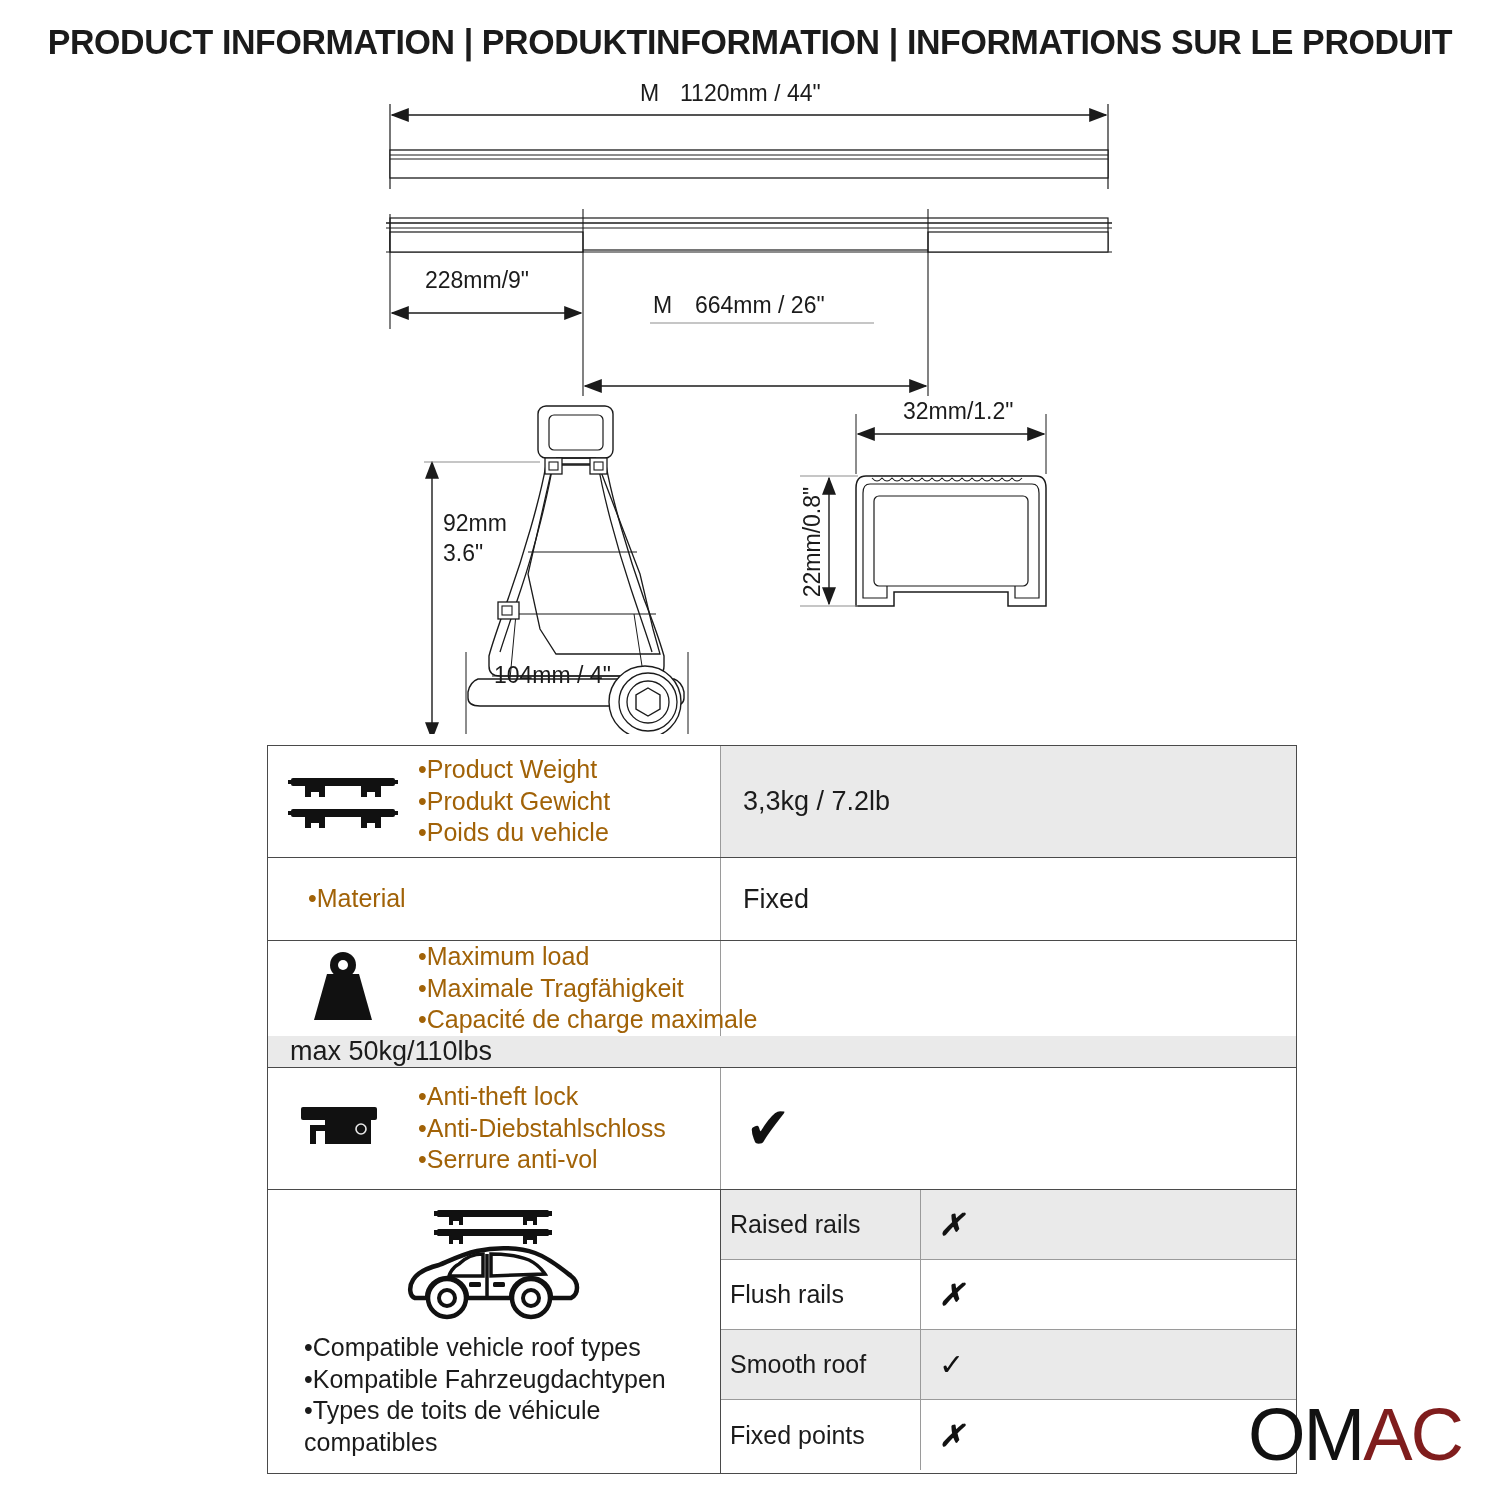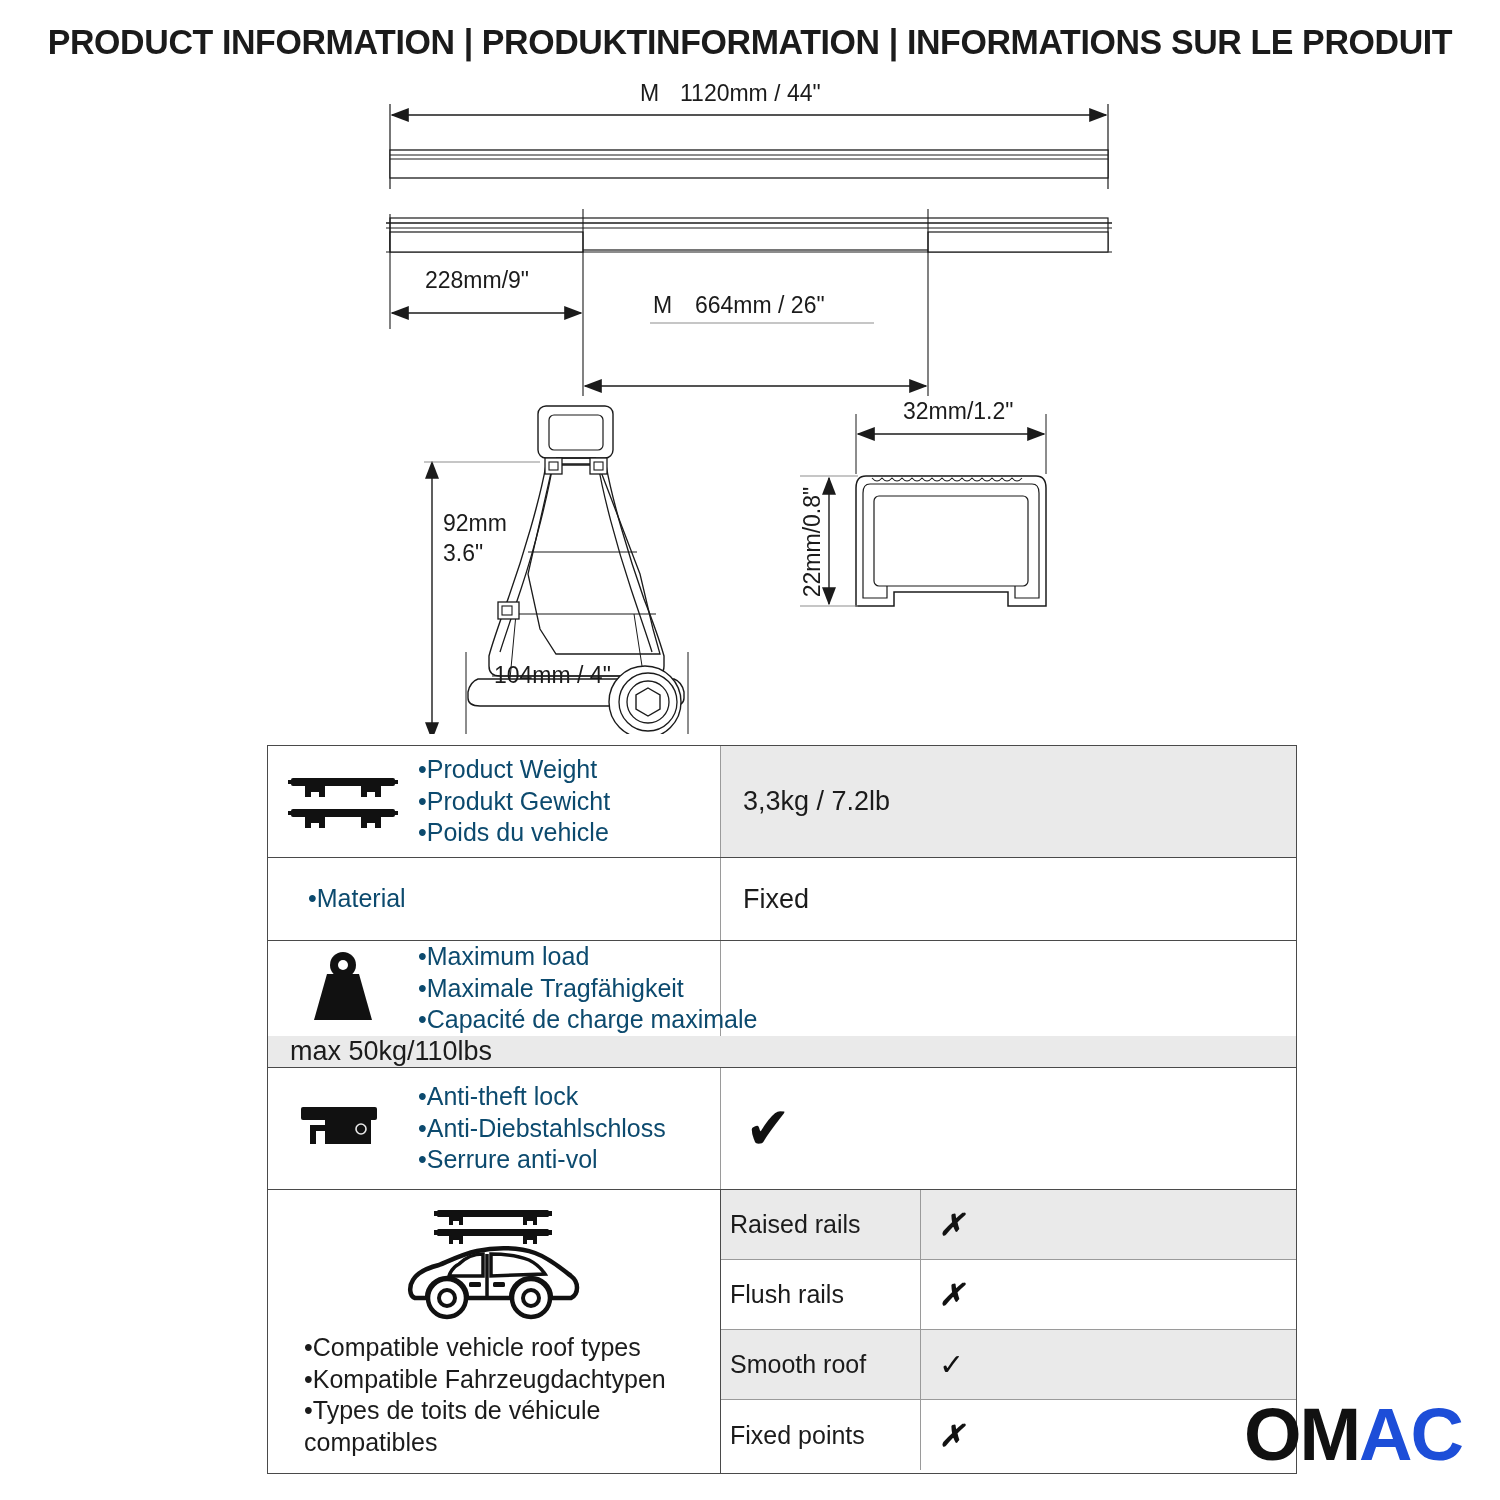--- a/index.html
+++ b/index.html
@@ -94,21 +94,21 @@
     display: flex;
     align-items: center;
     justify-content: center;
   }
   .label-lines {
     display: flex;
     flex-direction: column;
     justify-content: center;
     font-size: 25px;
     line-height: 1.26;
-    color: #0c4a6e;
+    color: #a16207;
     padding-right: 4px;
   }
   .label-lines div { white-space: nowrap; }
 
   
   #row-weight   { height: 112px; }
   #row-material { height: 83px; }
   #row-maxload  { height: 127px; flex-direction: column; }
   #row-lock     { height: 122px; }
   #row-compat   { min-height: 283px; }
@@ -180,26 +180,26 @@
   }
 
   
   #logo {
     position: absolute;
     right: 38px;
     bottom: 28px;
     display: flex;
     align-items: baseline;
     font-size: 74px;
-    font-weight: 700;
+    font-weight: 400;
     letter-spacing: -2px;
     line-height: 1;
   }
   #logo-om { color: #111111; }
-  #logo-ac { color: #1d4ed8; }
+  #logo-ac { color: #7f1d1d; }
 </style>
 </head>
 <body>
 
 <div id="header">
   <div id="header-title">PRODUCT INFORMATION | PRODUKTINFORMATION | INFORMATIONS SUR LE PRODUIT</div>
 </div>
 
 <div id="drawing">
 <svg width="1500" height="650" viewBox="0 0 1500 650" xmlns="http://www.w3.org/2000/svg">

